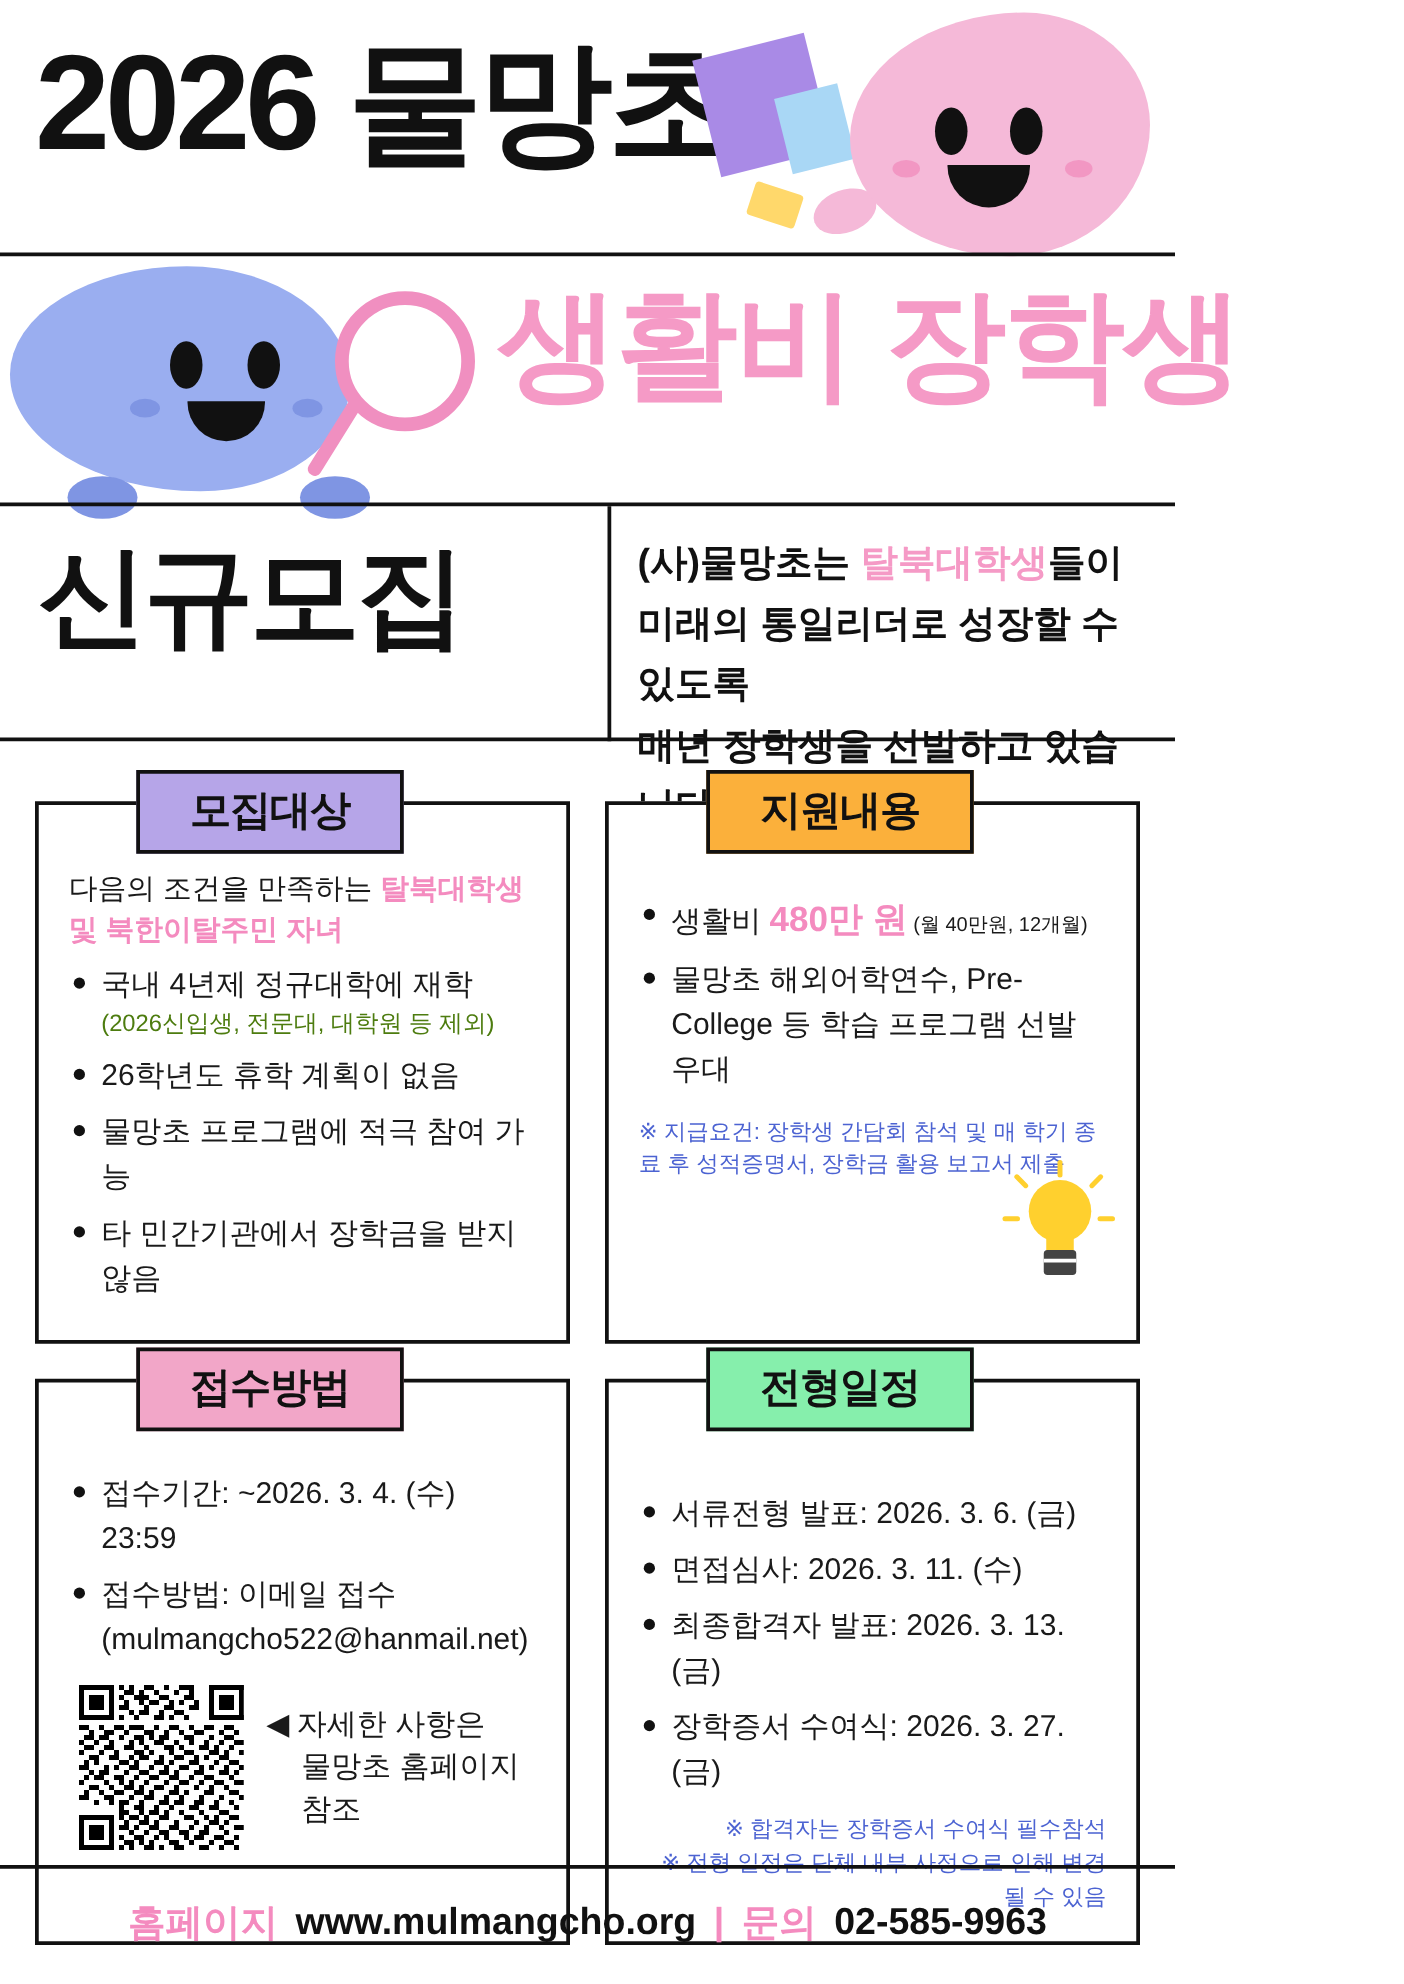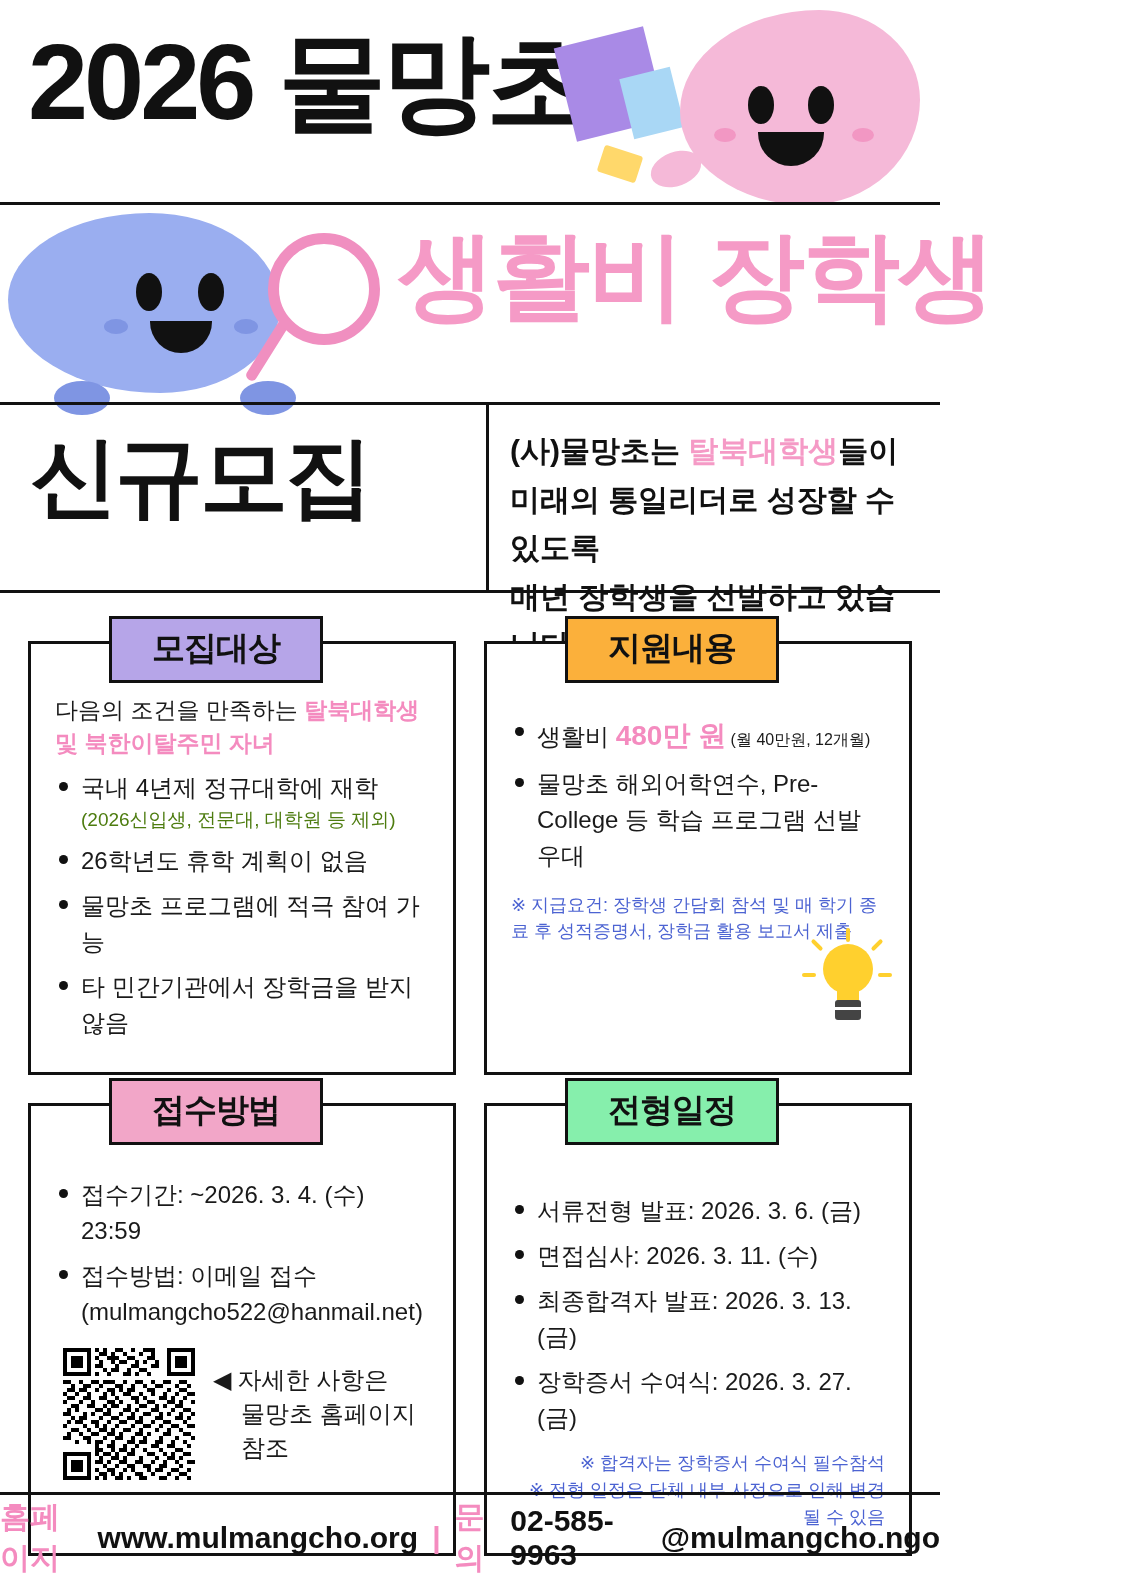--- a/index.html
+++ b/index.html
@@ -571,16 +571,15 @@
     </div>
   </div>
 
   <div class="footer-rule"></div>
   <div class="footer">
     <span class="f-pink">홈페이지</span>
     <span class="f-dark">www.mulmangcho.org</span>
     <span class="f-sep">|</span>
     <span class="f-pink">문의</span>
     <span class="f-dark">02-585-9963</span>
-    <span class="f-dark" style="margin-left:18px;">@mulmangcho.ngo</span>
   </div>
 
 </div>
 
 </body></html>

